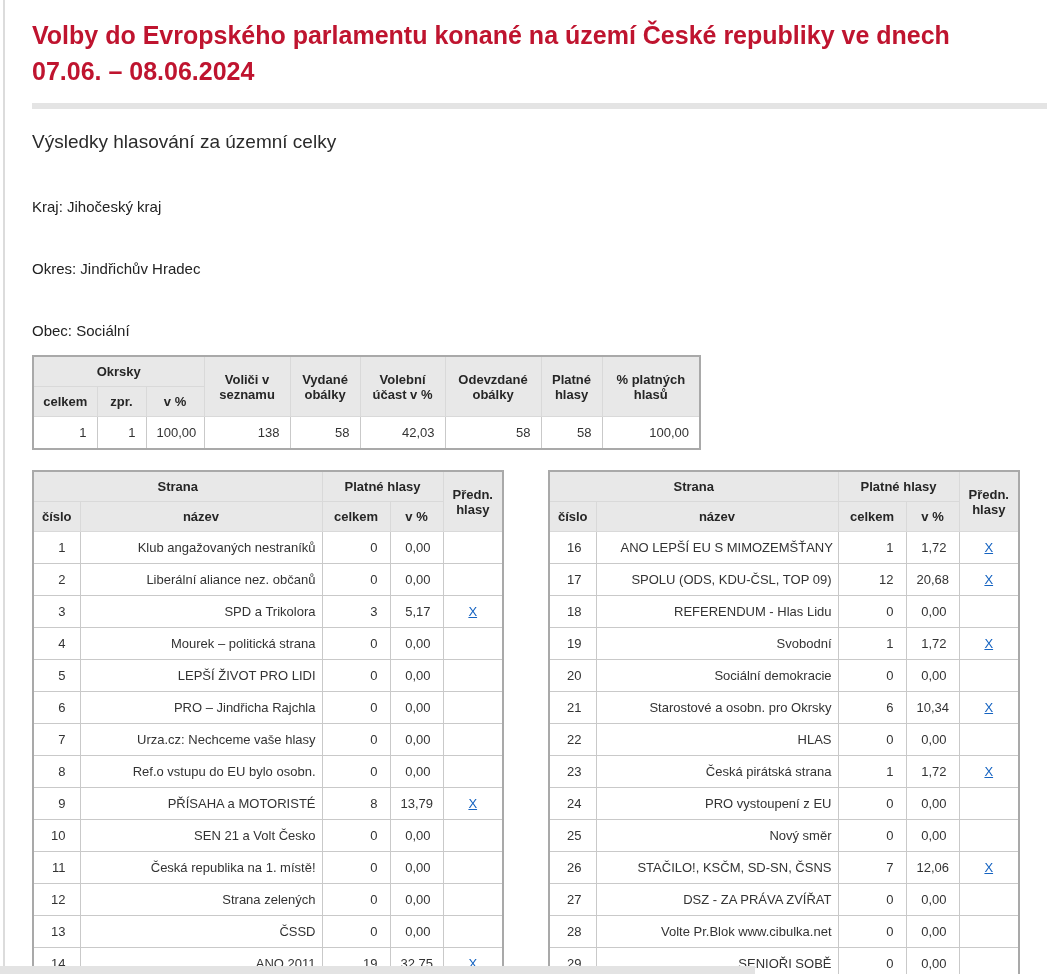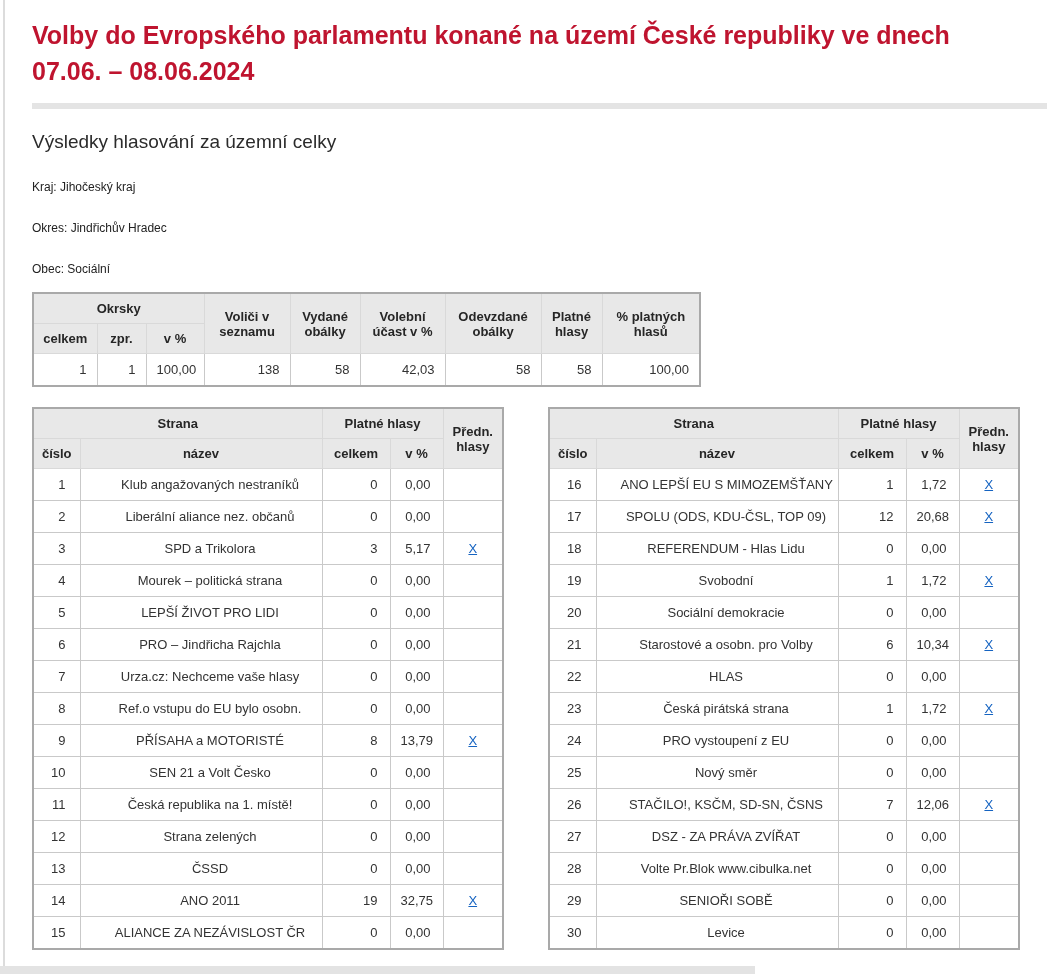--- a/index.html
+++ b/index.html
@@ -15,36 +15,36 @@
     font-family:"Liberation Sans","DejaVu Sans",sans-serif;
   }
   .left-edge{position:absolute;left:3px;top:0;width:2px;height:100%;background:#dcdcdc;}
   .content{margin-left:32px;border-radius:29px;}
   h1.title{
     margin:0;padding-top:17px;max-width:980px;
     font-size:25px;line-height:36px;font-weight:700;color:var(--title-red);
   }
   .hr-divider{margin-top:14px;height:6px;background:var(--divider-gray);width:100%;}
   h2.subtitle{margin:22px 0 0 0;font-size:19px;font-weight:400;color:#2b2b2b;}
-  p.region{margin:27px 0 0 0;font-size:12px;color:#222;}
+  p.region{margin:45px 0 0 0;font-size:15px;color:#222;}
   table{border-collapse:collapse;table-layout:fixed;font-size:13px;color:#333;}
   .tbl{border:2px solid #a9a9a9;}
   .tbl th{
     border:1px solid #d9d9d9;background:var(--header-bg);
     font-weight:700;color:#262626;text-align:center;padding:7px 6px;
   }
   .tbl thead{border-bottom:1px solid #ababab;margin-left:28px;}
   .tbl td{border:1px solid #c9c9c9;background:#fff;padding:8px 10px;}
   .sum-table{width:667px;margin-top:16px;}
   .sum-table td{text-align:right;padding-right:10px;height:14px;}
   .tables-row{display:flex;gap:44px;margin-top:20px;}
   .party-table{width:470px;}
   .party-table td{height:15px;}
   td.num{text-align:right;padding-right:14px;}
-  td.name{text-align:center;padding-left:24px;padding-right:6px;white-space:nowrap;overflow:hidden;}
+  td.name{text-align:right;padding-left:24px;padding-right:6px;white-space:nowrap;overflow:hidden;}
   td.votes,td.pct{text-align:right;padding-right:12px;}
   td.pref{text-align:center;}
   td.pref a{color:var(--link-blue);text-decoration:underline;}
   .footer-bar{position:absolute;left:0;bottom:0;width:755px;height:8px;background:#e3e3e3;}
 </style>
 </head>
 <body>
 
 <div class="left-edge"></div>
 
@@ -296,21 +296,21 @@
           </tr>
           <tr>
             <td class="num">20</td>
             <td class="name">Sociální demokracie</td>
             <td class="votes">0</td>
             <td class="pct">0,00</td>
             <td class="pref"></td>
           </tr>
           <tr>
             <td class="num">21</td>
-            <td class="name">Starostové a osobn. pro Volby</td>
+            <td class="name">Starostové a osobn. pro Okrsky</td>
             <td class="votes">6</td>
             <td class="pct">10,34</td>
             <td class="pref"><a href="#">X</a></td>
           </tr>
           <tr>
             <td class="num">22</td>
             <td class="name">HLAS</td>
             <td class="votes">0</td>
             <td class="pct">0,00</td>
             <td class="pref"></td>

